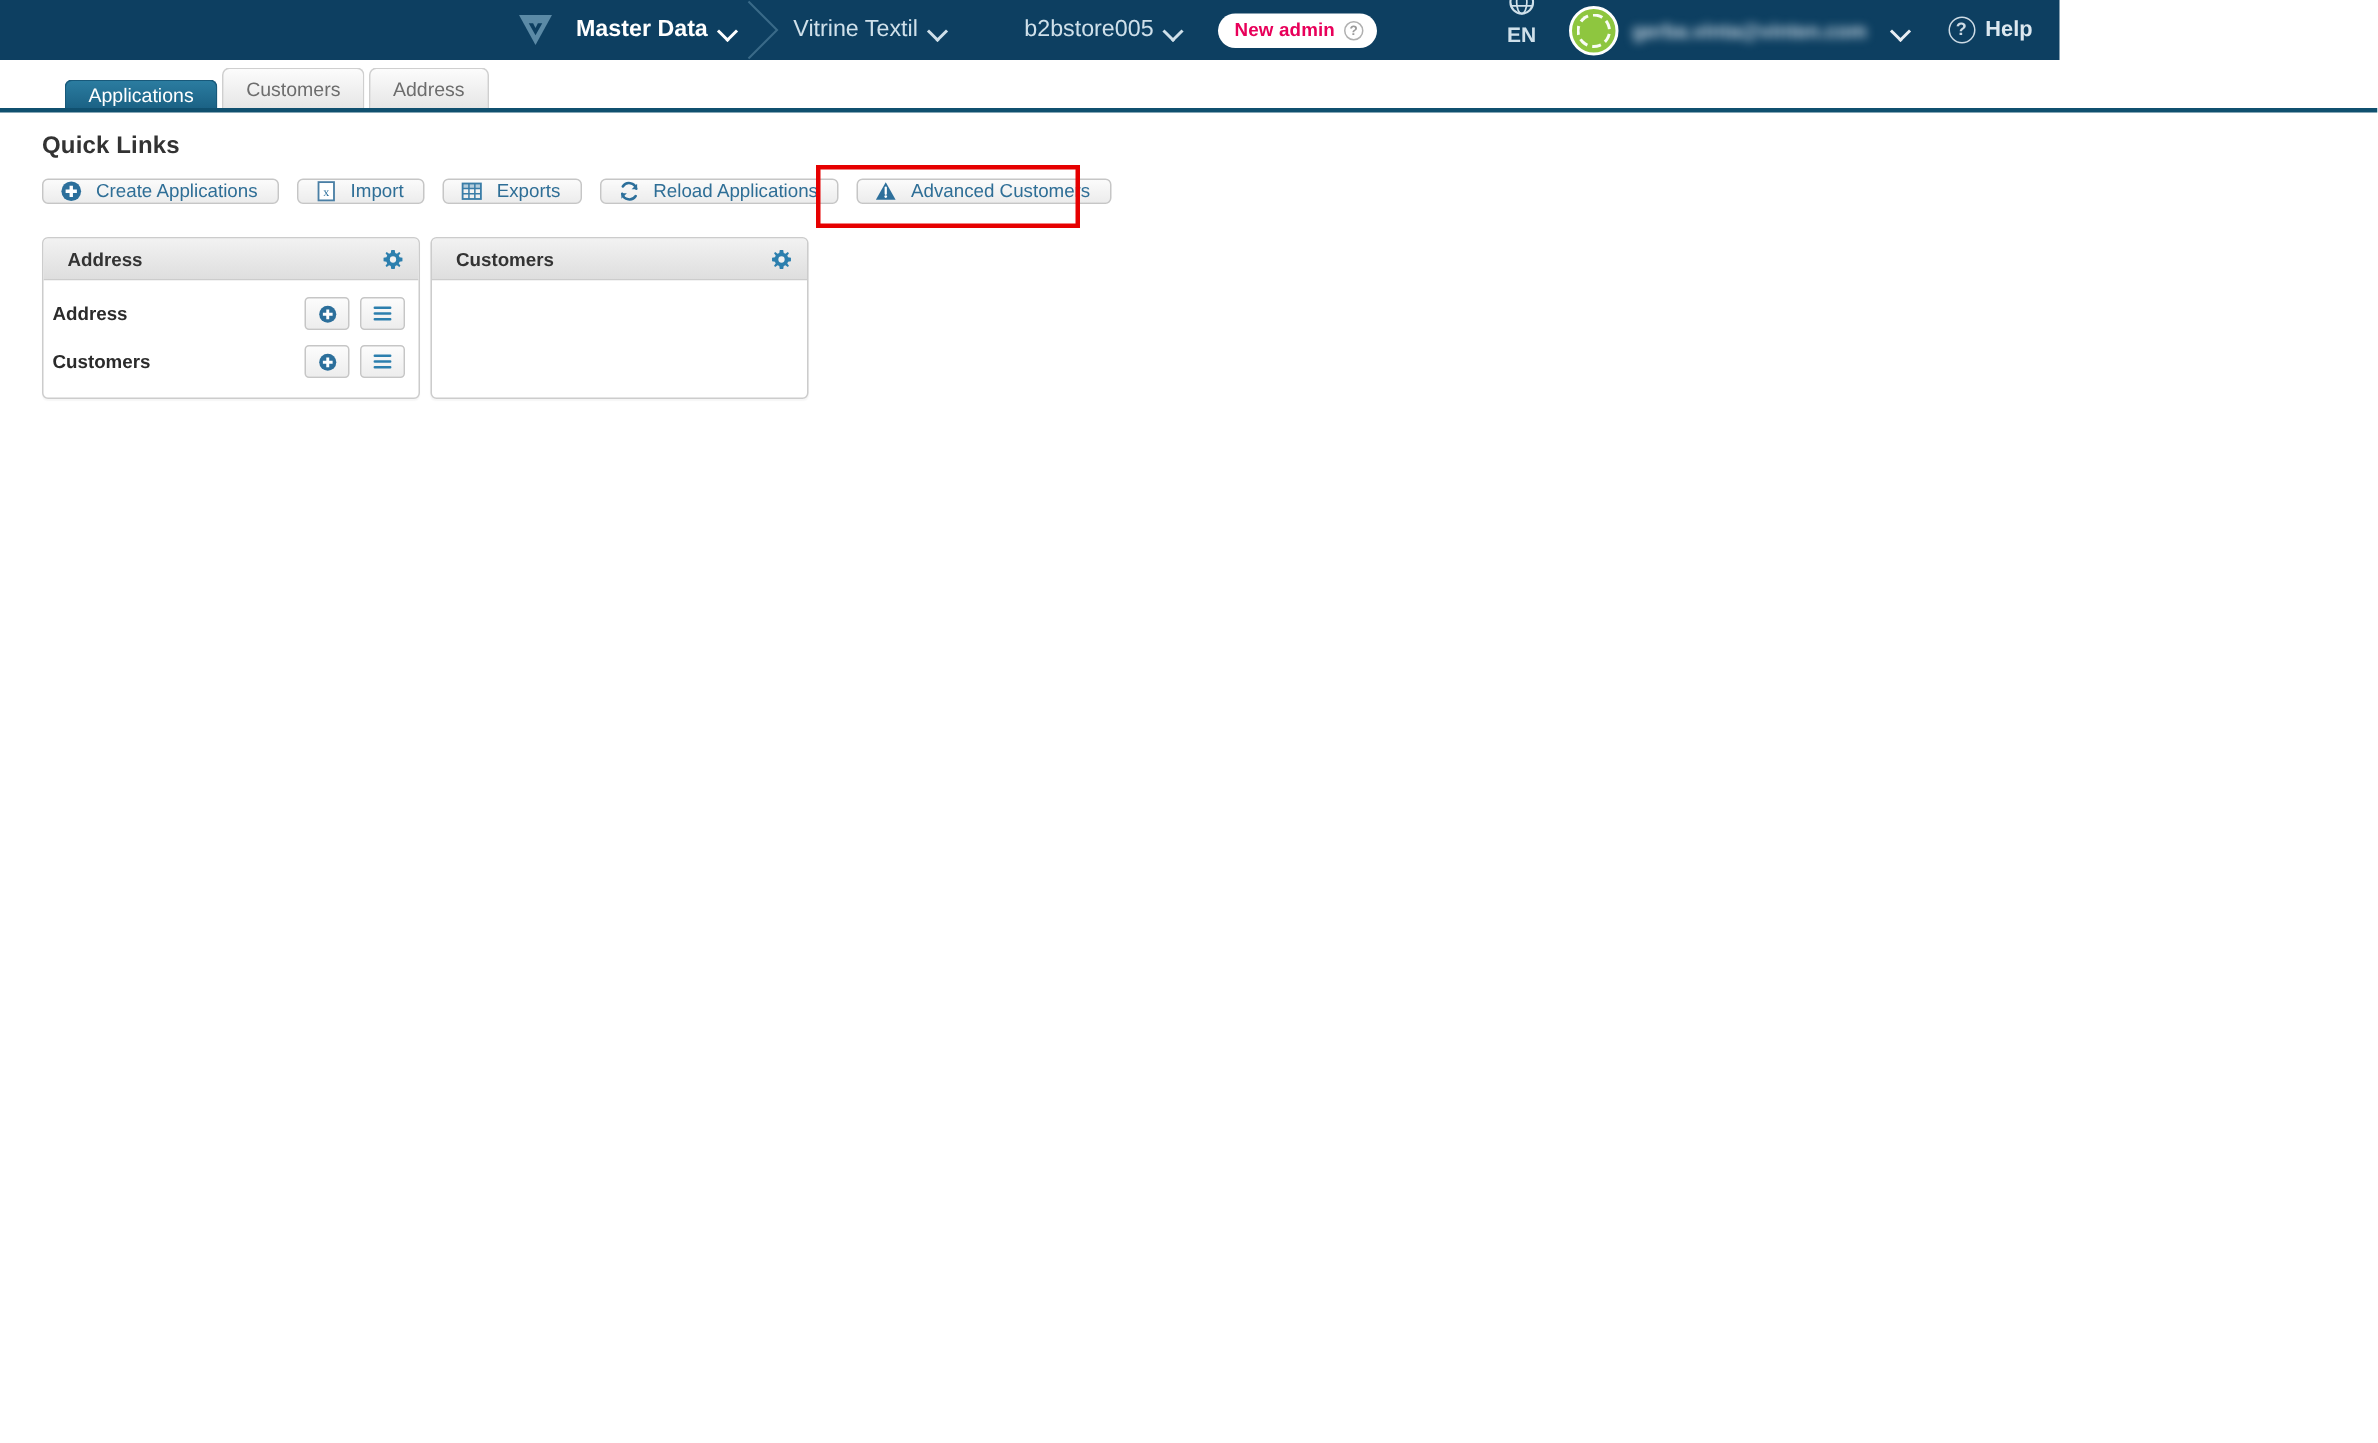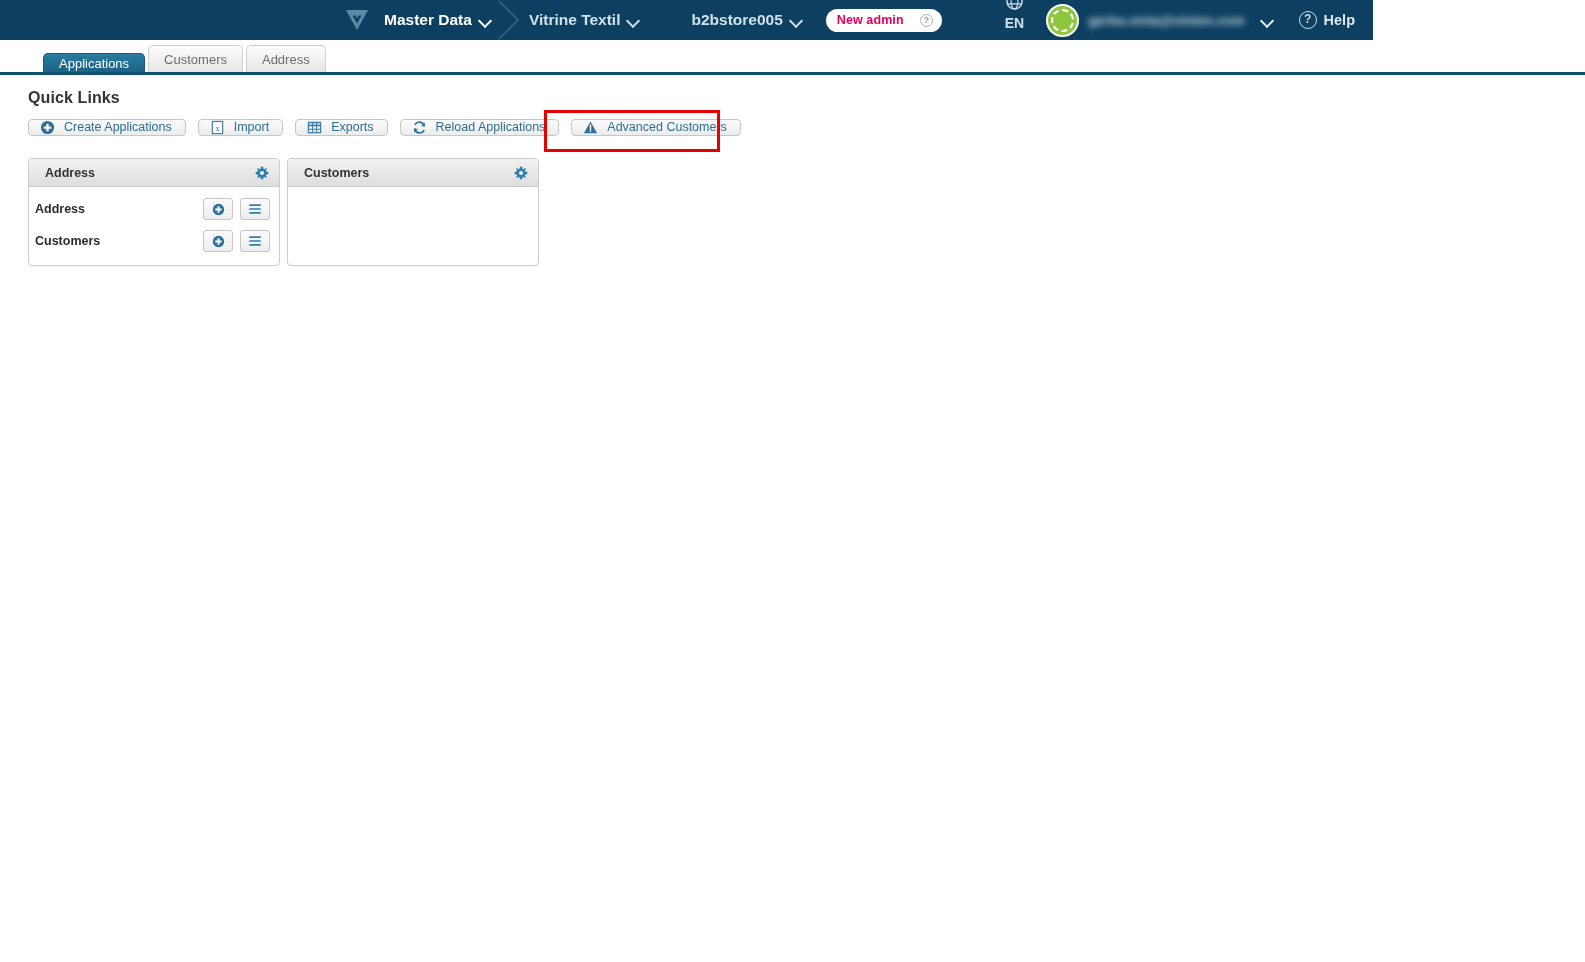--- a/index.html
+++ b/index.html
@@ -35,21 +35,21 @@
   .bc-item {
     display: flex; align-items: center;
     color: #ffffff;
     font-size: 15.5px;
     font-weight: bold;
     white-space: nowrap;
     height: 40px;
     padding: 0 2px;
     cursor: pointer;
   }
-  .bc-item.secondary { color: #cfe0ea; font-weight: bold; justify-content: center; }
+  .bc-item.secondary { color: #cfe0ea; font-weight: normal; justify-content: center; }
   .caret {
     display: inline-block;
     margin-left: 8px;
     width: 11px; height: 11px;
     position: relative;
   }
   .caret::after {
     content: "";
     position: absolute;
     left: 0; top: 1px;
@@ -63,21 +63,21 @@
     position: relative;
   }
   .bc-sep svg { position: absolute; left: 0; top: 0; }
 
   .badge-newadmin {
     background: #ffffff;
     border-radius: 13px;
     height: 23px;
     display: flex;
     align-items: center;
-    gap: 16px;
+    gap: 6px;
     padding: 0 9px 0 11px;
     margin-left: 22px;
     white-space: nowrap;
     cursor: pointer;
   }
   .badge-newadmin .lbl {
     color: #e8005a;
     font-size: 12.5px;
     font-weight: bold;
     letter-spacing: 0.1px;

